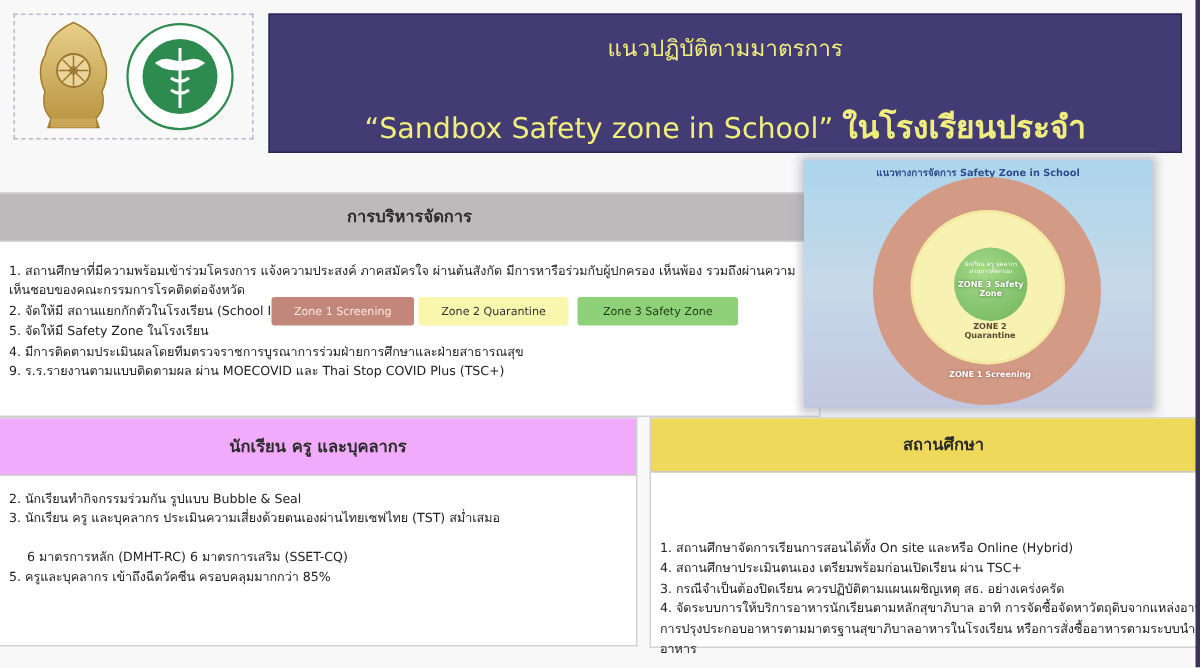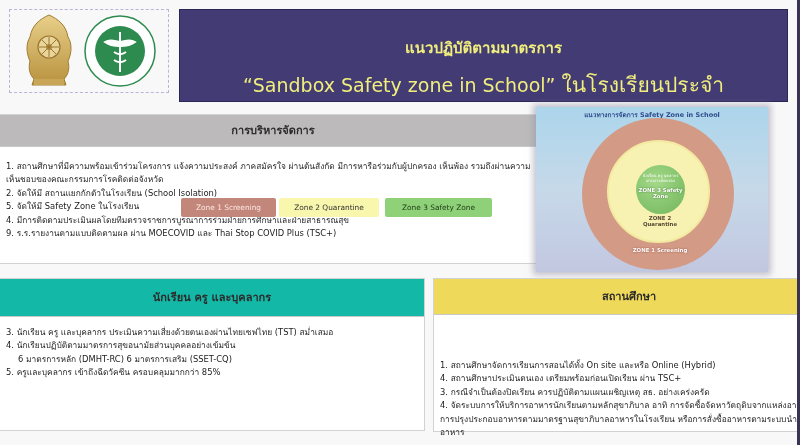--- a/index.html
+++ b/index.html
@@ -19,36 +19,36 @@
   .emblem { width: 54px; height: 76px; }
   .moph-logo { width: 74px; height: 74px; }
 
   .title-banner {
     position: absolute; left: 179px; top: 9px; width: 609px; height: 93px;
     background: #433b73;
     border: 1px solid #2c2656;
     color: #f0ee7c;
     text-align: center;
   }
-  .title-line1 { position: absolute; left: 0; right: 0; top: 26px; font-size: 15px; font-weight: bold; }
+  .title-line1 { position: absolute; left: 0; right: 0; top: 10px; font-size: 15px; font-weight: normal; }
   .title-line2 { position: absolute; left: 0; right: 0; top: 58px; font-size: 19px; }
-  .title-line2 .thai { font-weight: normal; font-size: 21px; margin-top: 28px; }
+  .title-line2 .thai { font-weight: bold; font-size: 21px; margin-top: 28px; }
 
   .panel {
     position: absolute; background: #ffffff; border: 1px solid #d2d2d2;
     font-size: 8.4px; line-height: 13.4px;
   }
   .panel-header {
     height: 34px; display: flex; align-items: center; justify-content: center;
     font-size: 11px; font-weight: bold; color: #2b2b2b;
     border-bottom: 1px solid #c8c8c8;
   }
   .panel-body { padding: 0 6px; }
 
-  #admin { left: 0; top: 114px; width: 547px; height: 150px; border-left: none; }
+  #admin { left: 0; top: 128px; width: 547px; height: 150px; border-left: none; }
   #admin .panel-header { background: #bcbaba; height: 32px; }
   #admin .panel-body { padding-top: 13px; }
 
   .zone-chip {
     position: absolute; top: 198px; height: 19px; border-radius: 2px;
     font-size: 7.4px; display: flex; align-items: center; justify-content: center;
   }
   #chip1 { left: 181px; width: 95px; background: #c3867a; color: #fbe8e4; }
   #chip2 { left: 279px; width: 100px; background: #f9f6ad; color: #333; }
   #chip3 { left: 385px; width: 107px; background: #8ed178; color: #1f3a16; }
@@ -71,28 +71,28 @@
   }
   #zl3 { left: 100px; top: 80px; width: 49px; color: #ffffff; text-shadow: 0 0 2px #3c6d2e; }
   #zl2 { left: 96px; top: 108px; width: 56px; color: #5a4a35; }
   #zl1 { left: 96px; top: 140px; width: 56px; color: #ffffff; text-shadow: 0 0 2px #8b4a3e; }
   .zone-desc {
     position: absolute; text-align: center; font-size: 4px; line-height: 5px; color: #ffffff;
   }
   #zd3 { left: 103px; top: 66px; width: 43px; }
 
   #people { left: 0; top: 278px; width: 425px; height: 153px; border-left: none; }
-  #people .panel-header { background: #14b8a6; height: 38px; }
+  #people .panel-header { background: #f0abfc; height: 38px; }
   #people .panel-body { padding-top: 9px; }
 
   #school { left: 433px; top: 278px; width: 392px; height: 154px; }
   #school .panel-header { background: #eed95a; height: 36px; }
   #school .panel-body { padding-top: 28px; margin-top: 16px; }
 
-  .indent { padding-left: 12px; }
+  .indent { padding-left: 12px; margin-top: 12px; }
   .right-edge {
     position: absolute; right: 0; top: 0; width: 3px; height: 445px; background: #3a3355;
   }
 </style>
 </head>
 <body>
 
 <div class="logo-box">
   <svg class="emblem" viewBox="0 0 54 76">
     <defs>
@@ -151,22 +151,22 @@
   <div class="ring" id="ring3"></div>
   <div class="zone-desc" id="zd3">นักเรียน ครู บุคลากร ผ่านการคัดกรอง</div>
   <div class="zone-label" id="zl3">ZONE 3 Safety Zone</div>
   <div class="zone-label" id="zl2">ZONE 2 Quarantine</div>
   <div class="zone-label" id="zl1">ZONE 1 Screening</div>
 </div>
 
 <div class="panel" id="people">
   <div class="panel-header">นักเรียน ครู และบุคลากร</div>
   <div class="panel-body">
+    <div>2. นักเรียนทำกิจกรรมร่วมกัน รูปแบบ Bubble &amp; Seal</div>
     <div>3. นักเรียน ครู และบุคลากร ประเมินความเสี่ยงด้วยตนเองผ่านไทยเซฟไทย (TST) สม่ำเสมอ</div>
-    <div>4. นักเรียนปฏิบัติตามมาตรการสุขอนามัยส่วนบุคคลอย่างเข้มข้น</div>
     <div class="indent">6 มาตรการหลัก (DMHT-RC) 6 มาตรการเสริม (SSET-CQ)</div>
     <div>5. ครูและบุคลากร เข้าถึงฉีดวัคซีน ครอบคลุมมากกว่า 85%</div>
   </div>
 </div>
 
 <div class="panel" id="school">
   <div class="panel-header">สถานศึกษา</div>
   <div class="panel-body">
     <div>1. สถานศึกษาจัดการเรียนการสอนได้ทั้ง On site และหรือ Online (Hybrid)</div>
     <div>4. สถานศึกษาประเมินตนเอง เตรียมพร้อมก่อนเปิดเรียน ผ่าน TSC+</div>

